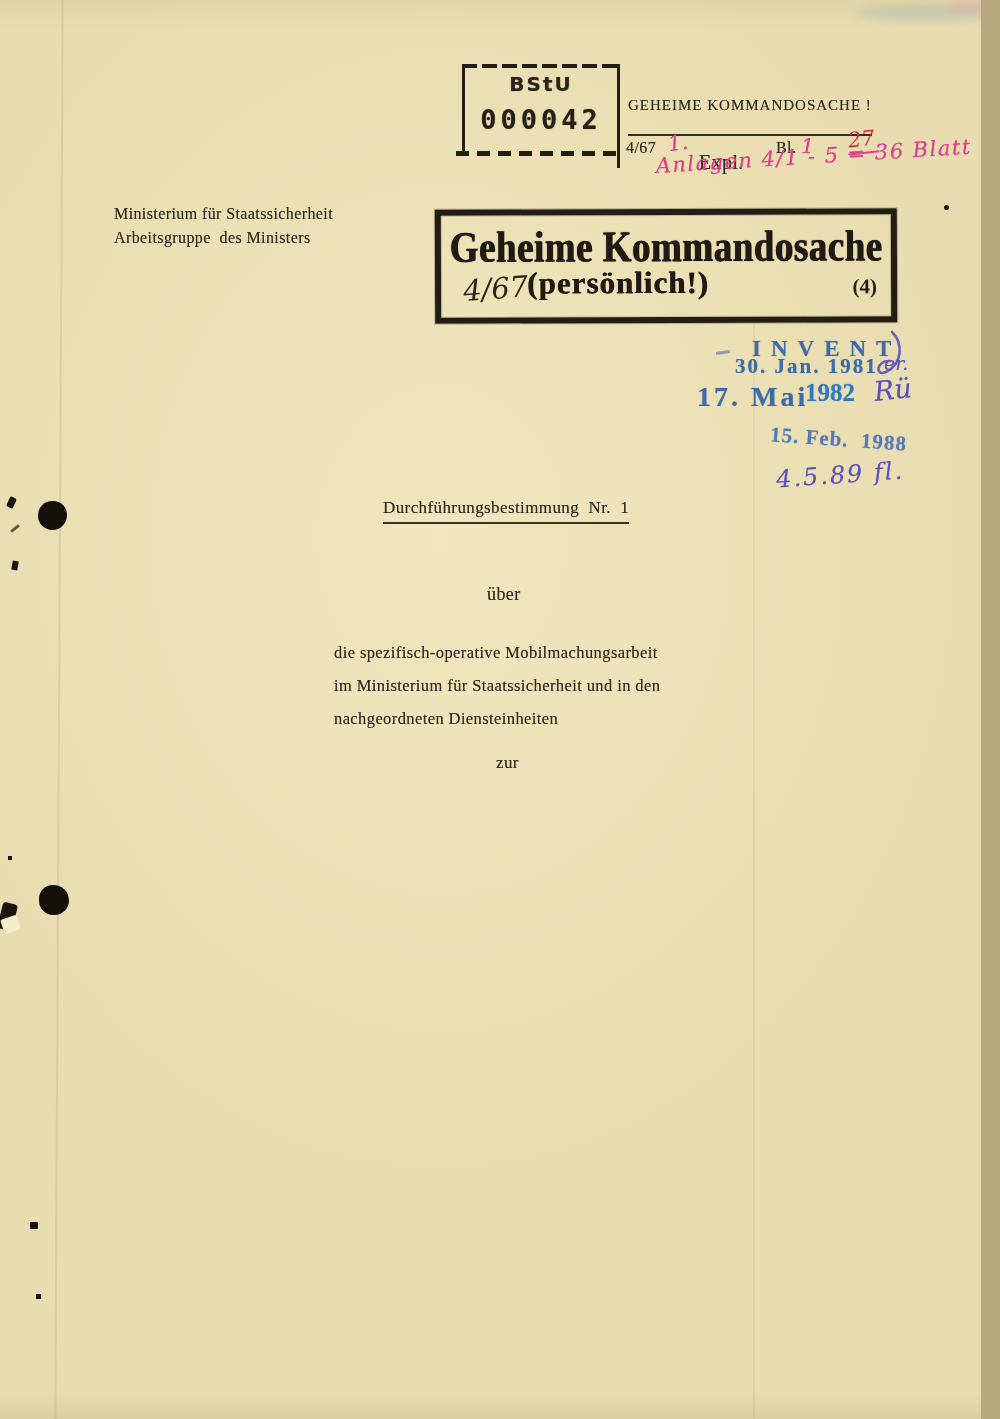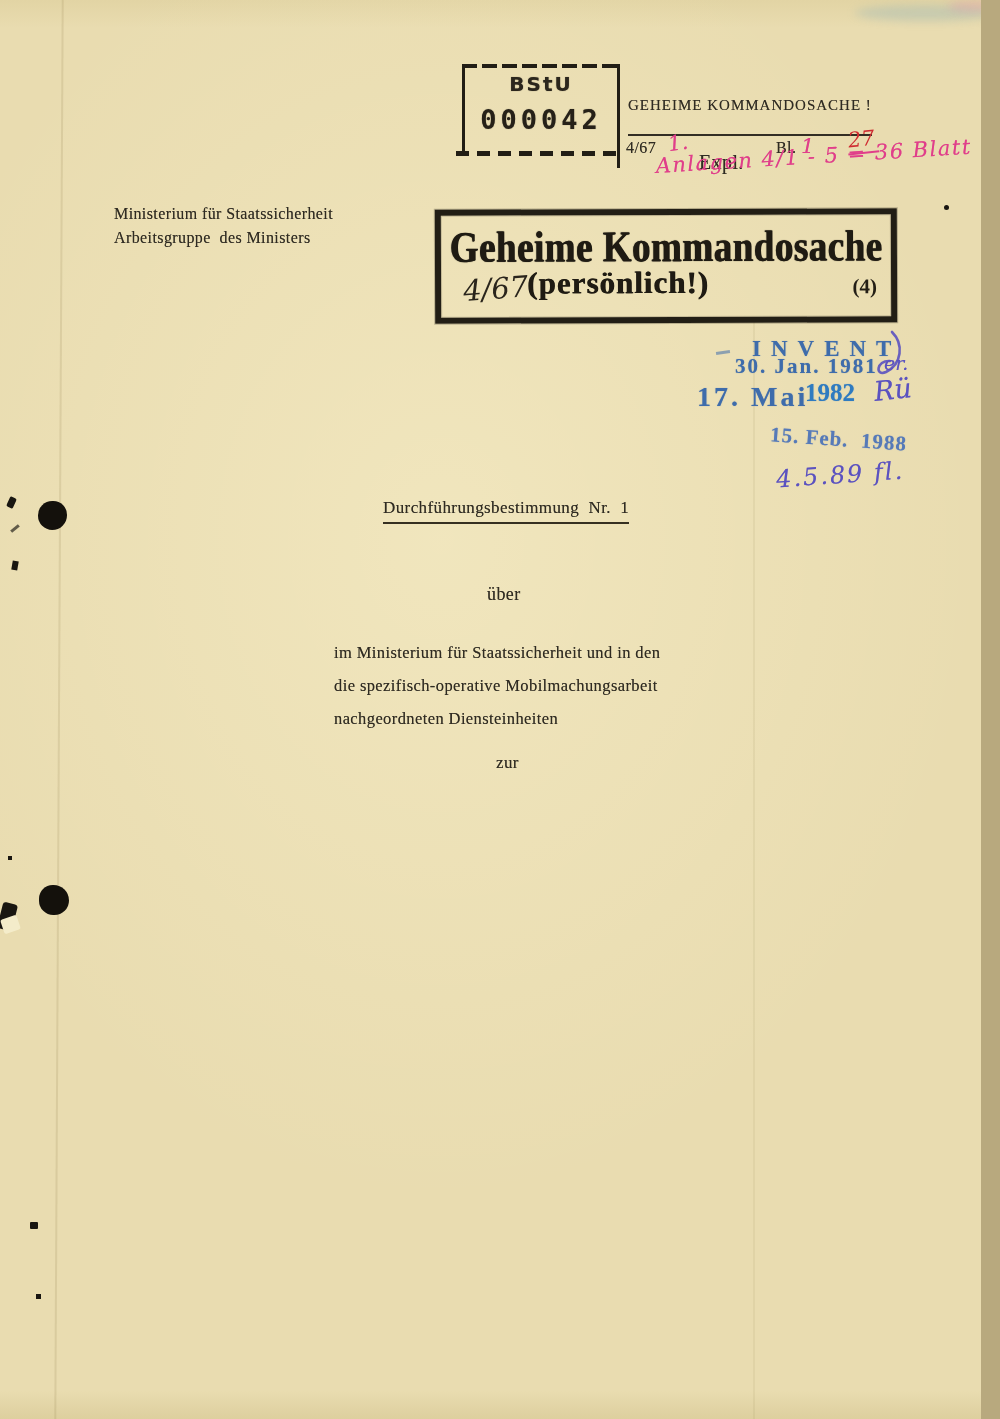--- a/index.html
+++ b/index.html
@@ -102,22 +102,22 @@
   <div class="abs violet t" style="left:884px;top:352px;font-size:19px;">er.</div>
   <div class="abs blue t" style="left:697px;top:381px;font-size:28px;letter-spacing:3px;">17. Mai</div>
   <div class="abs t" style="left:805px;top:379px;font-size:25px;font-weight:bold;color:#2f7bc0;text-shadow:0 0 1px rgba(47,123,192,0.6);font-family:'Liberation Serif',serif;">1982</div>
   <div class="abs violet t" style="left:874px;top:374px;font-size:27px;transform:rotate(-6deg);">Rü</div>
   <div class="abs t" style="left:770px;top:427px;font-size:21px;font-weight:bold;color:#567ab8;letter-spacing:1px;transform:rotate(4deg);text-shadow:0 0 1px rgba(86,122,184,0.5);font-family:'Liberation Serif',serif;">15. Feb.  1988</div>
   <div class="abs violet t" style="left:776px;top:461px;font-size:24px;letter-spacing:2px;transform:rotate(-4deg);">4.5.89 fl.</div>
 
   <div class="abs doc-title typed t">Durchführungsbestimmung  Nr.  1</div>
   <div class="abs typed t" style="left:487px;top:563px;font-size:18px;margin-top:21px;">über</div>
   <div class="abs subject">
+    <div class="typed t">die spezifisch-operative Mobilmachungsarbeit</div>
     <div class="typed t">im Ministerium für Staatssicherheit und in den</div>
-    <div class="typed t">die spezifisch-operative Mobilmachungsarbeit</div>
     <div class="typed t">nachgeordneten Diensteinheiten</div>
   </div>
   <div class="abs typed t" style="left:496px;top:753px;font-size:17px;">zur</div>
 
   <div class="abs punch" style="left:38px;top:501px;width:29px;height:29px;border-radius:50% 48% 52% 50%;"></div>
   <div class="abs punch" style="left:39px;top:885px;width:30px;height:30px;border-radius:47% 53% 50% 49%;"></div>
   <div class="abs speck" style="left:8px;top:497px;width:7px;height:11px;transform:rotate(25deg);border-radius:2px;"></div>
   <div class="abs speck" style="left:10px;top:527px;width:10px;height:3px;transform:rotate(-40deg);opacity:0.65;"></div>
   <div class="abs speck" style="left:12px;top:561px;width:6px;height:9px;transform:rotate(10deg);"></div>
   <div class="abs speck" style="left:8px;top:856px;width:4px;height:4px;"></div>

